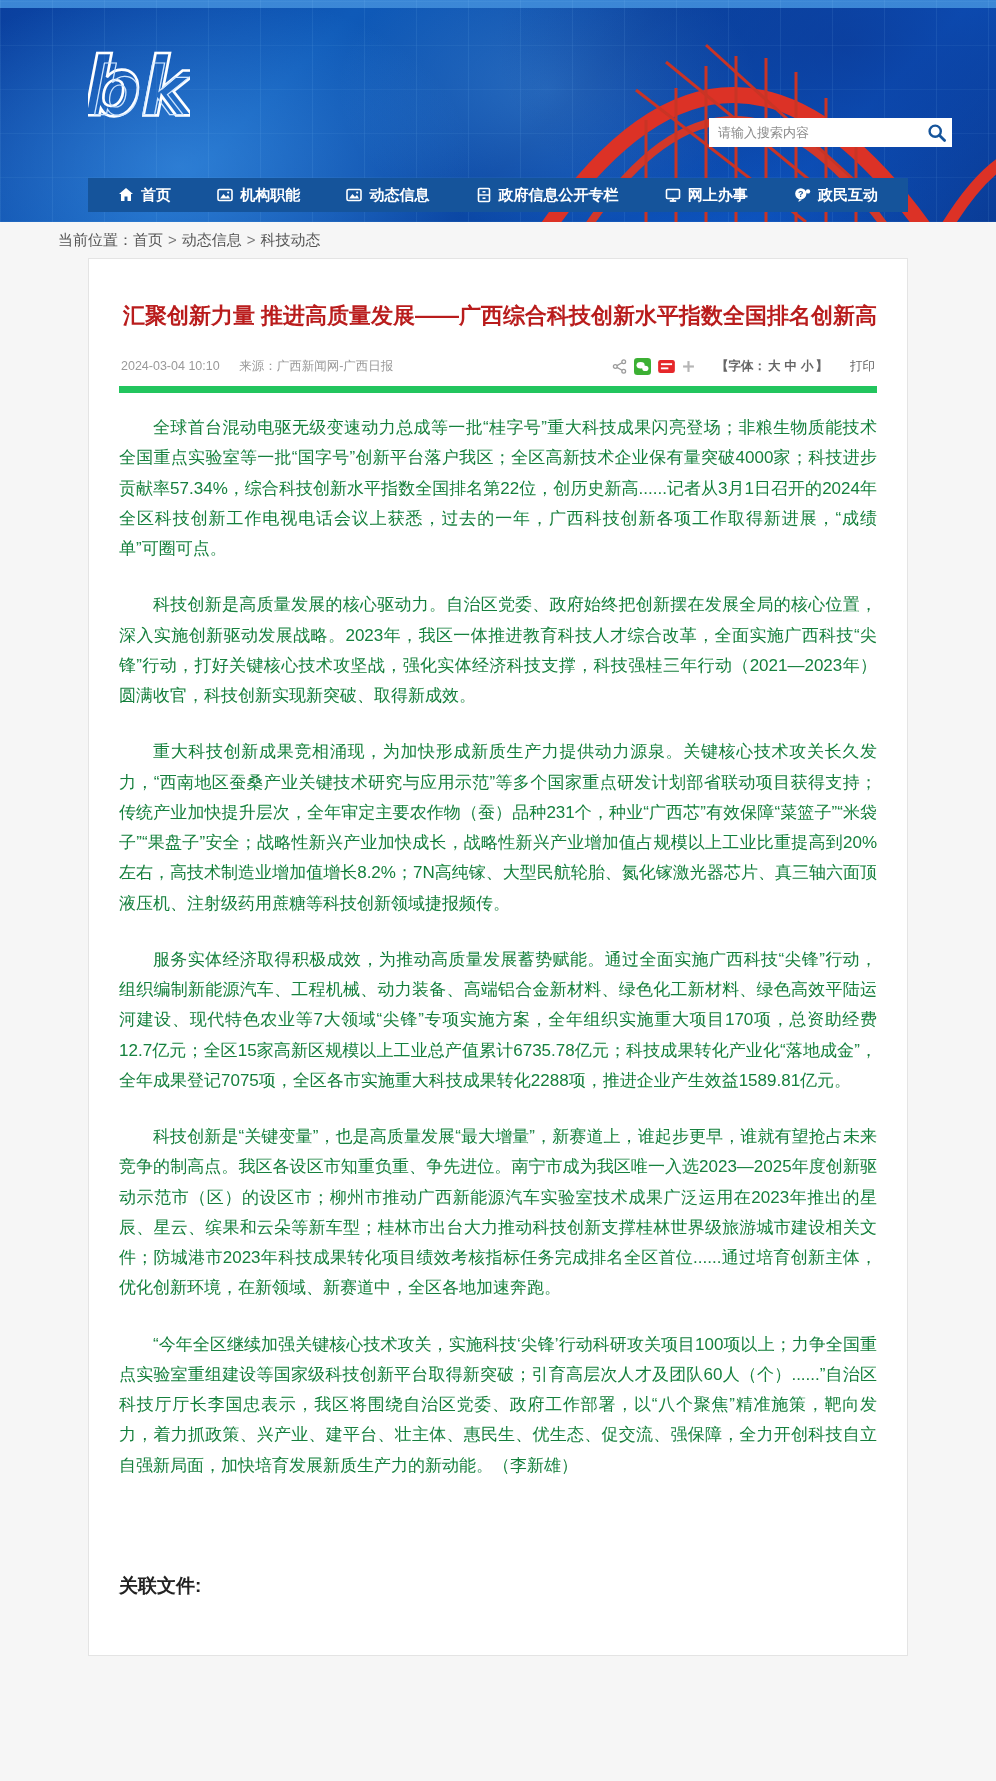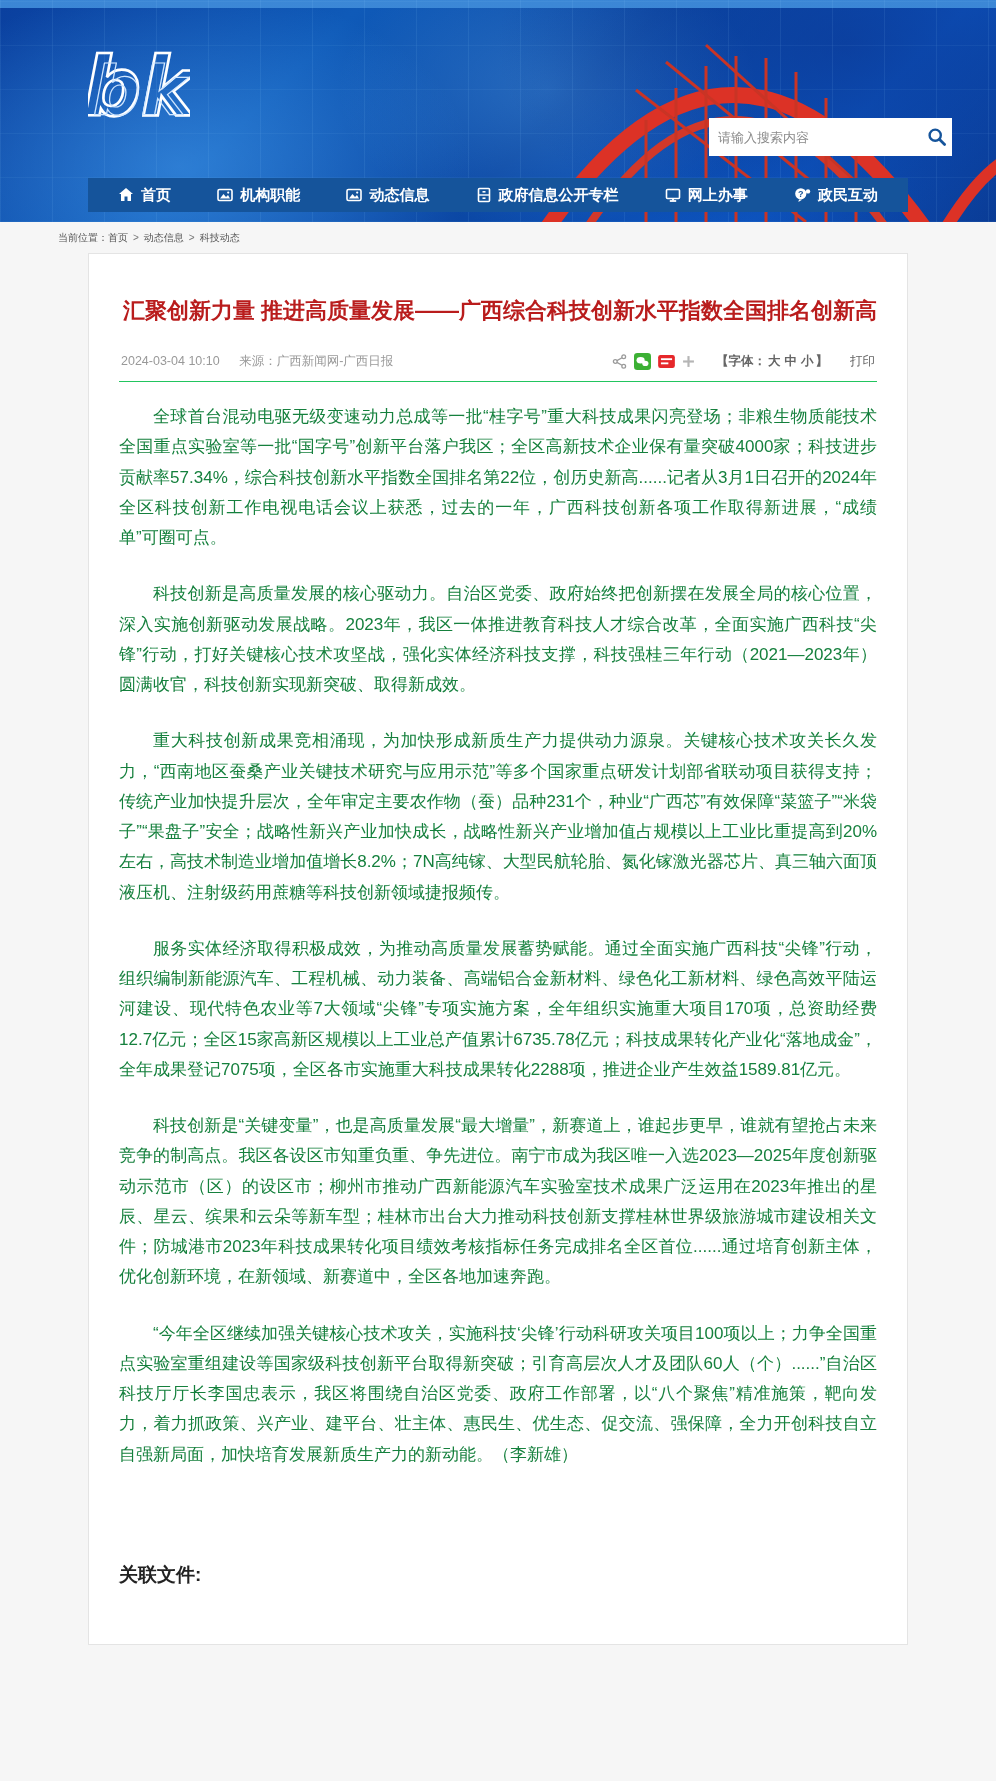--- a/index.html
+++ b/index.html
@@ -33,58 +33,58 @@
 
   .brand { position:absolute; left:88px; top:36px; display:flex; align-items:flex-start; gap:16px; }
   .logo-box { width:102px; height:104px; }
   .brand-cn { display:flex; align-items:center; color:#fff; }
   .org-name { font-size:32px; font-weight:bold; letter-spacing:4px; text-shadow:0 1px 2px rgba(0,40,100,.5); }
   .brand-pipe { width:2px; height:34px; background:#fff; margin:0 12px; }
   .dept-name { font-size:37px; font-weight:bold; letter-spacing:3px; text-shadow:0 1px 2px rgba(0,40,100,.5); }
   .brand-zhuang { font-size:13px; font-weight:bold; color:#eaf4ff; letter-spacing:.4px; margin-top:9px; }
   .brand-url { font-size:15px; font-weight:bold; color:#fff; letter-spacing:2.5px; margin-top:8px; }
 
-  .search { position:absolute; top:118px; right:44px; display:flex; height:38px; background:#fff; }
+  .search { position:absolute; top:118px; right:44px; display:flex; height:29px; background:#fff; }
   .search input {
     width:212px; height:100%; border:none; outline:none; padding:0 9px;
     font-size:13px; color:#333; font-family:inherit;
   }
   .search input::placeholder { color:#8a8a8a; }
   .search button {
     width:31px; height:100%; border:none; background:#fff; cursor:pointer;
     display:flex; align-items:center; justify-content:center; padding:0;
   }
 
   .navbar {
     position:absolute; left:88px; top:178px; width:820px; height:34px;
     background:#15549b;
     display:flex; align-items:center; justify-content:space-between;
     padding:0 30px;
   }
   .nav-item { display:flex; align-items:center; gap:7px; color:#fff; font-size:15px; font-weight:bold; text-decoration:none; cursor:pointer; white-space:nowrap; }
   .nav-item svg { flex:0 0 auto; }
 
   
-  .crumb-wrap { width:884px; margin:0 auto; padding:9px 2px 8px; font-size:10px; color:#555; }
+  .crumb-wrap { width:884px; margin:0 auto; padding:9px 2px 8px; font-size:15px; color:#555; }
   .crumb-wrap a { color:#555; text-decoration:none; cursor:pointer; }
   .crumb-sep { margin:0 5px; color:#777; }
 
   
   .article-box {
     width:820px; margin:0 auto; background:#fff;
     border:1px solid #e4e4e4; padding:30px 30px 56px;
   }
   .article-title {
     font-size:22px; font-weight:bold; color:#b91c1c; text-align:right;
     margin:10px 0 26px; line-height:1.5;
   }
   .meta-row {
     display:flex; justify-content:space-between; align-items:center;
     font-size:12.5px; color:#999; padding:0 2px 11px;
-    border-bottom:1px solid #22c55e;
+    border-bottom:7px solid #22c55e;
   }
   .meta-date { margin-right:16px; }
   .meta-right { display:flex; align-items:center; color:#666; }
   .share-ico { margin-right:7px; display:inline-flex; cursor:pointer; }
   .font-ctrl { margin-left:14px; color:#666;font-weight:bold; }
   .font-size-opt { cursor:pointer; margin:0 2px; }
   .print-btn { margin-left:22px; color:#666; cursor:pointer; }
 
   .article-body { padding-top:20px; font-size:17px; line-height:1.78; color:#15803d; text-align:justify; }
   .article-body p { margin:0 0 26px; text-indent:2em; }

